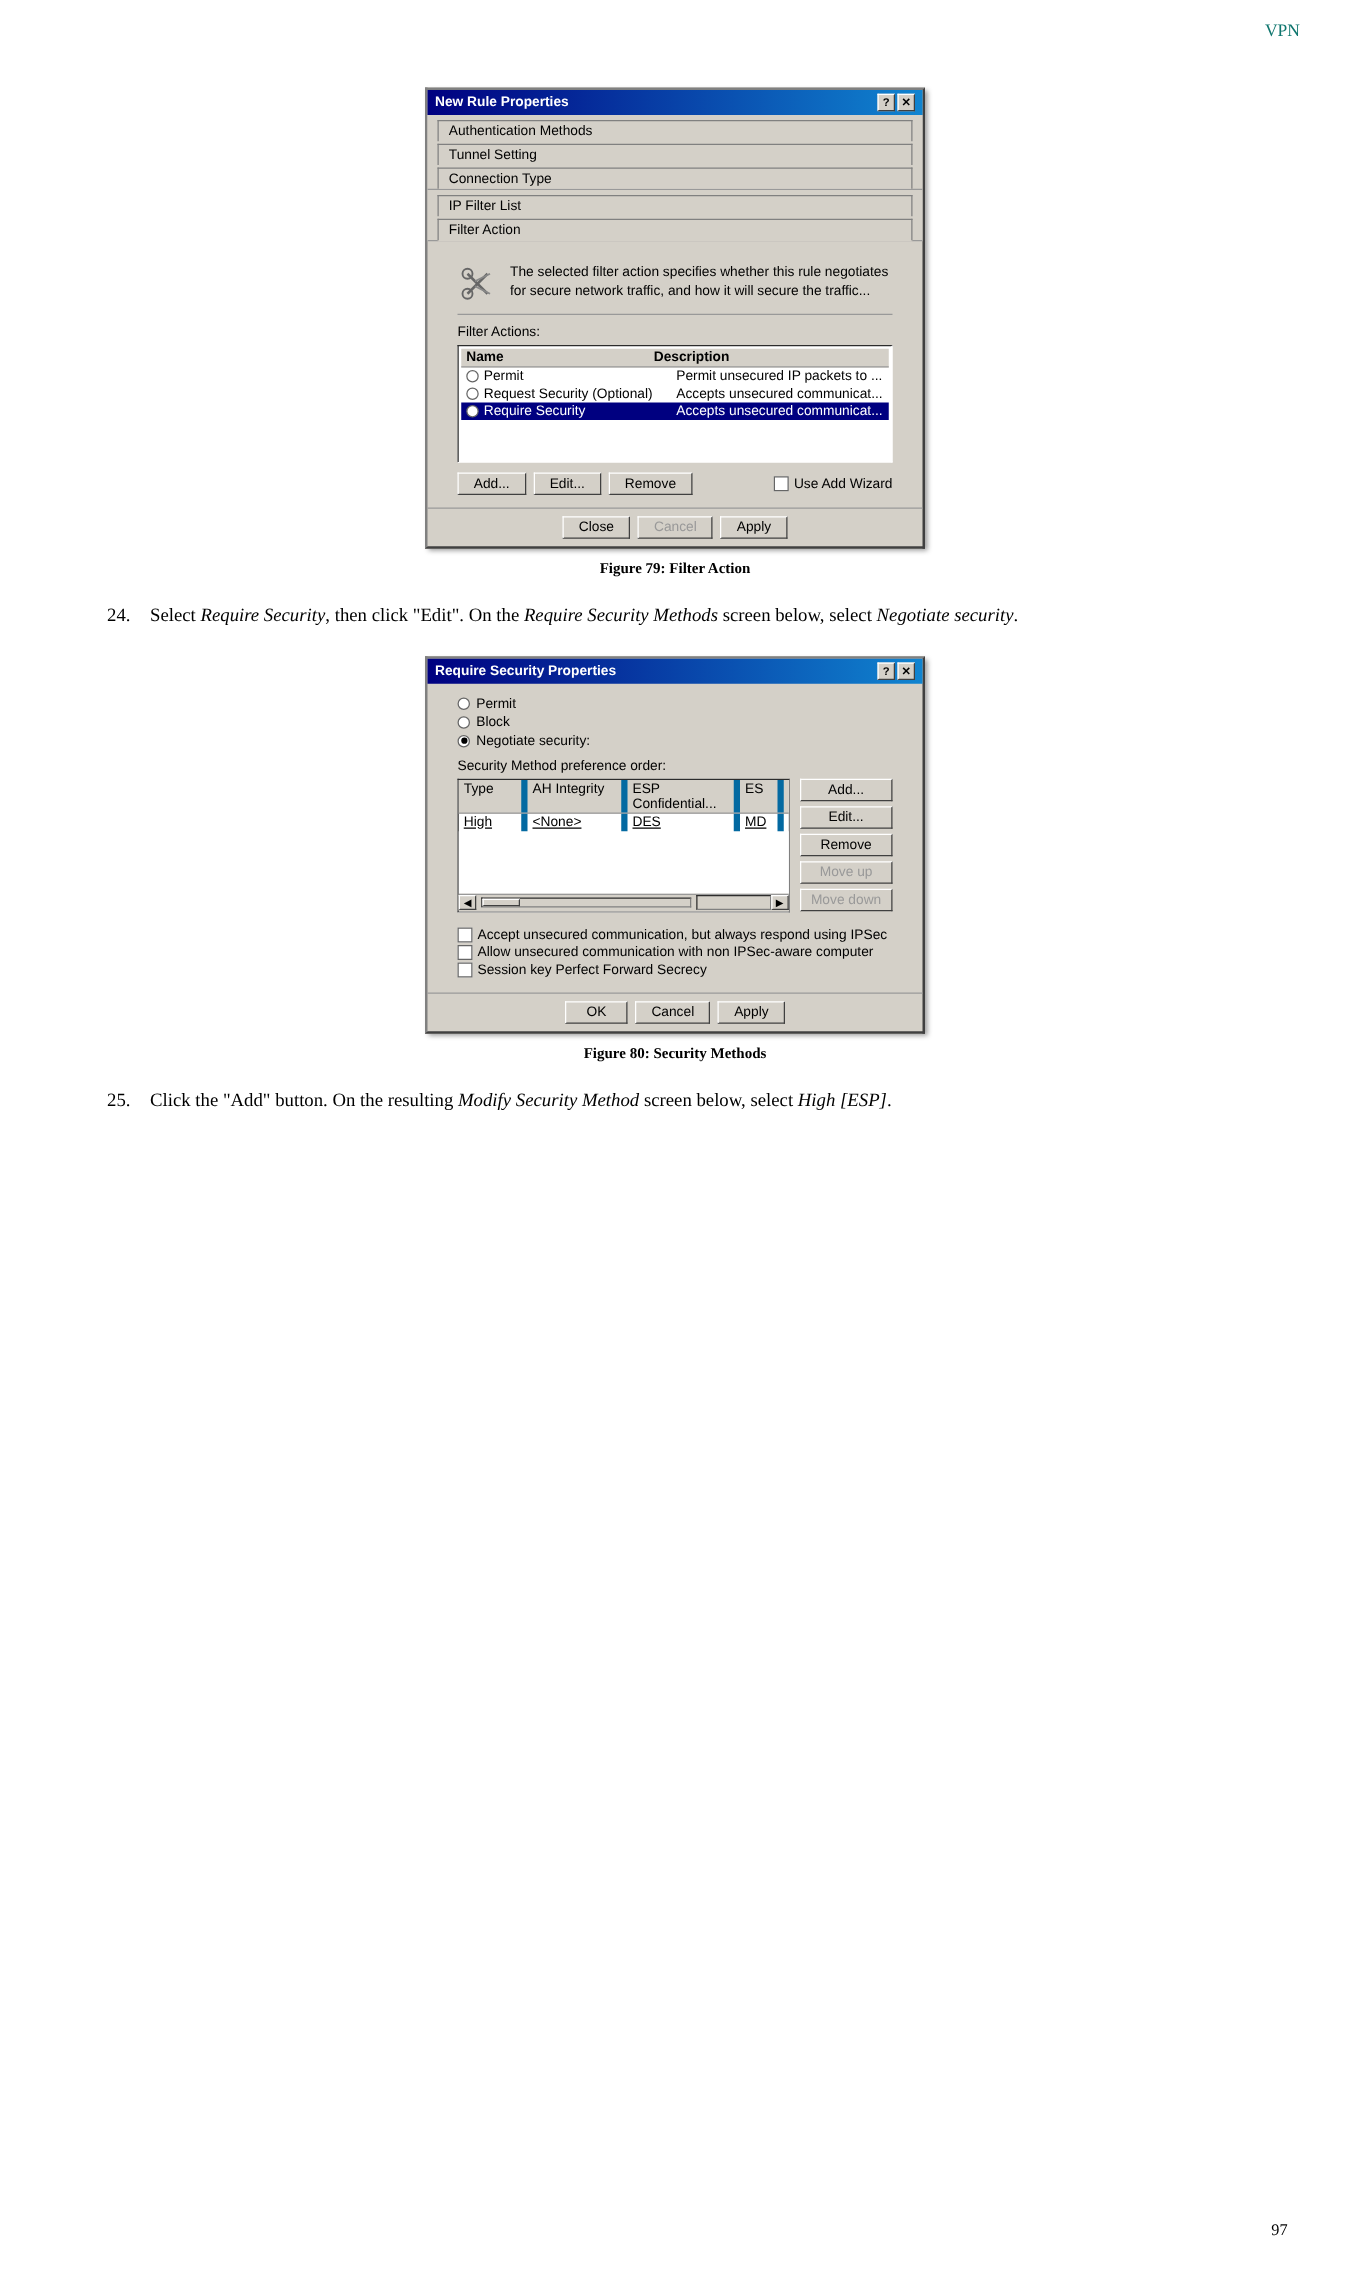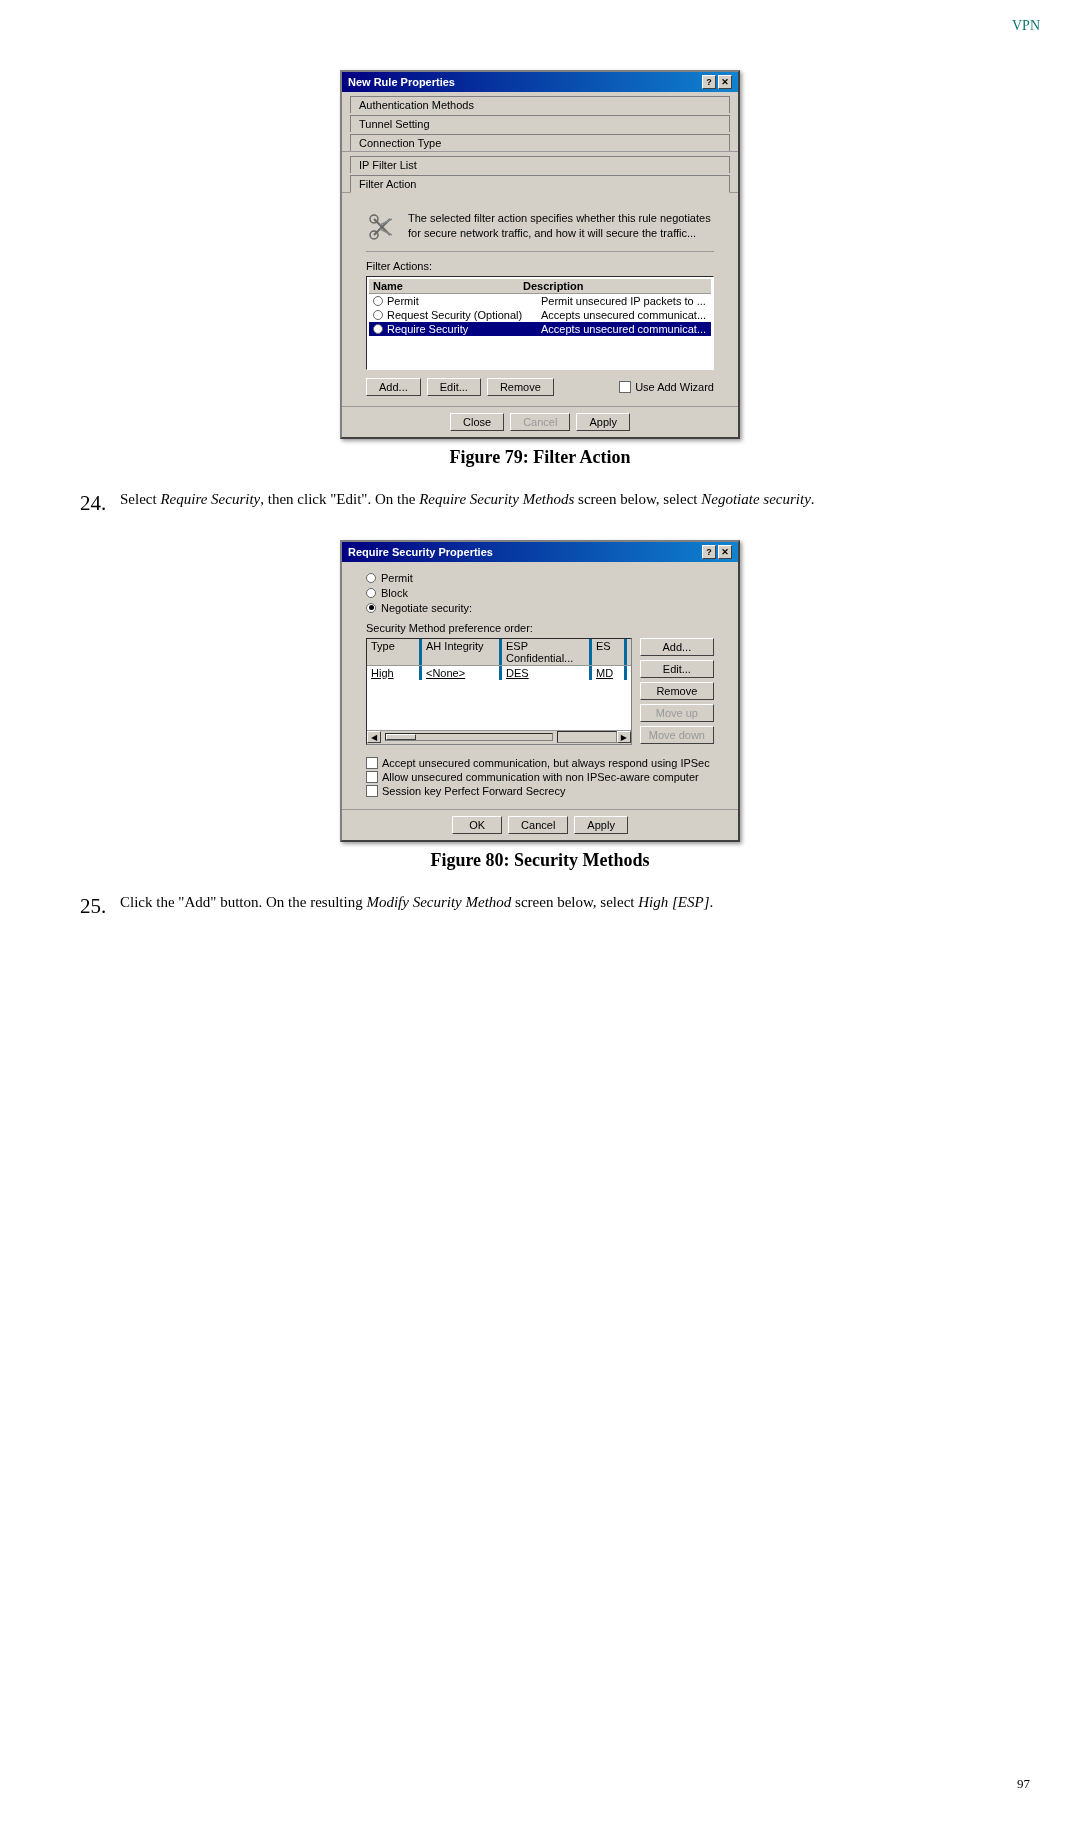--- a/index.html
+++ b/index.html
@@ -82,42 +82,43 @@
 
     
     .figure-container {
       display: flex;
       flex-direction: column;
       align-items: center;
       margin: 20px 0;
     }
 
     .figure-caption {
-      font-size: 18px;
+      font-size: 12px;
       font-weight: bold;
       margin-top: 8px;
       text-align: center;
     }
 
     
     .para {
       font-size: 15px;
       line-height: 1.5;
       margin-bottom: 16px;
     }
 
     .para-num {
       display: flex;
       align-items: flex-start;
       gap: 10px;
     }
 
     .para-num .num {
       min-width: 30px;
-      font-size: 21px;
+      font-size: 15px;
+      text-align: center;
     }
 
     .italic { font-style: italic; }
 
     
     .filter-dialog {
       width: 400px;
     }
 
     .filter-dialog .inner-tabs {
@@ -310,21 +311,21 @@
 
     .security-table-header {
       display: flex;
       background: #d4d0c8;
       border-bottom: 1px solid #999;
       font-size: 11px;
     }
 
     .sec-col {
       padding: 1px 4px;
-      border-right: 3px solid #0369a1;
+      border-right: 5px solid #0369a1;
     }
 
     .sec-col-type { width: 55px; }
     .sec-col-ah { width: 80px; }
     .sec-col-esp { width: 90px; }
     .sec-col-es { width: 35px; }
 
     .security-table-row {
       display: flex;
       font-size: 11px;

